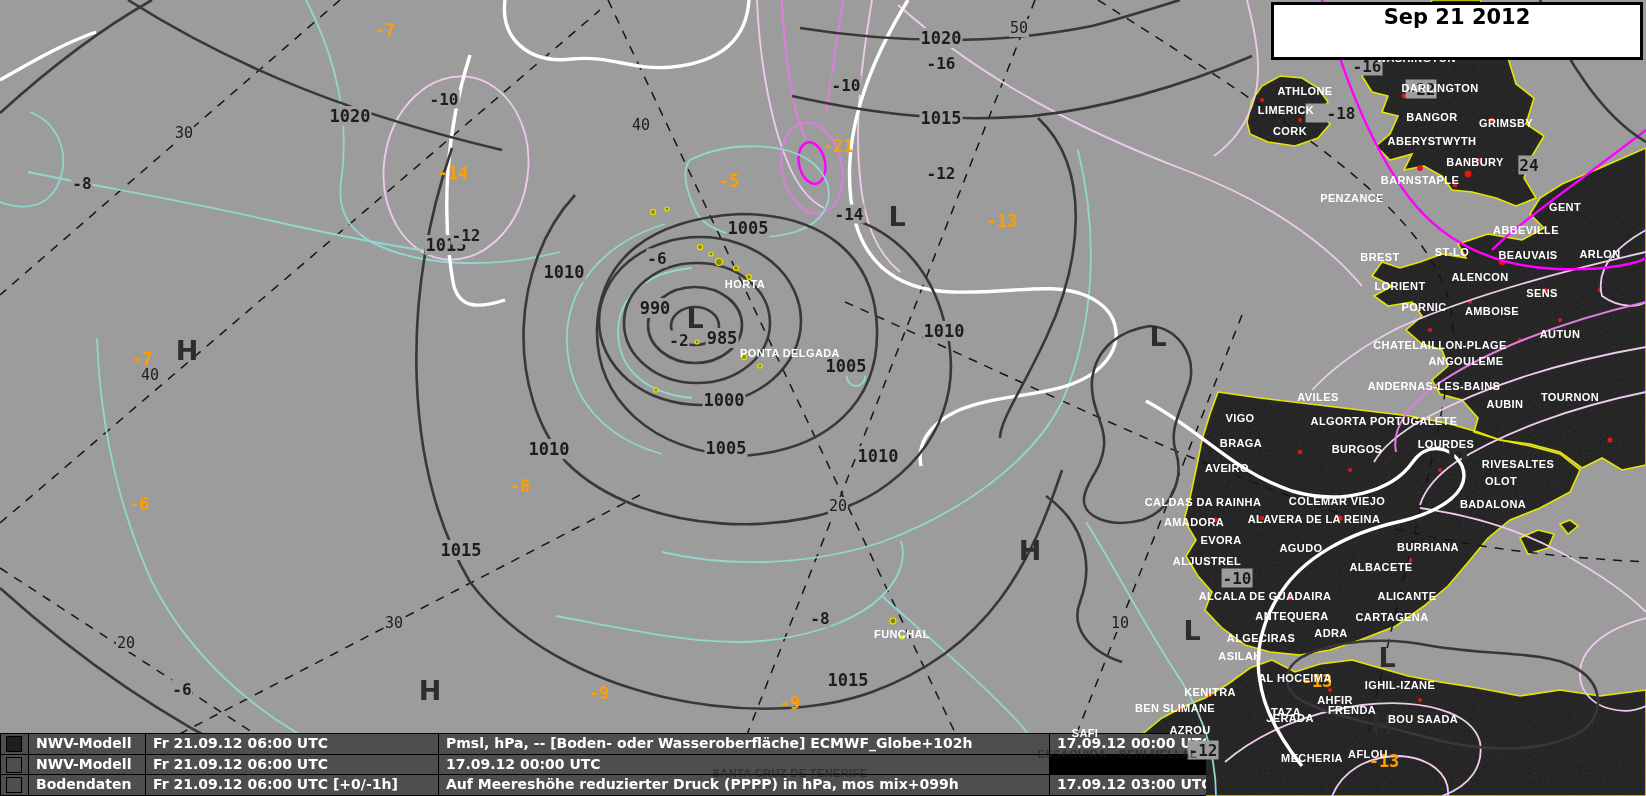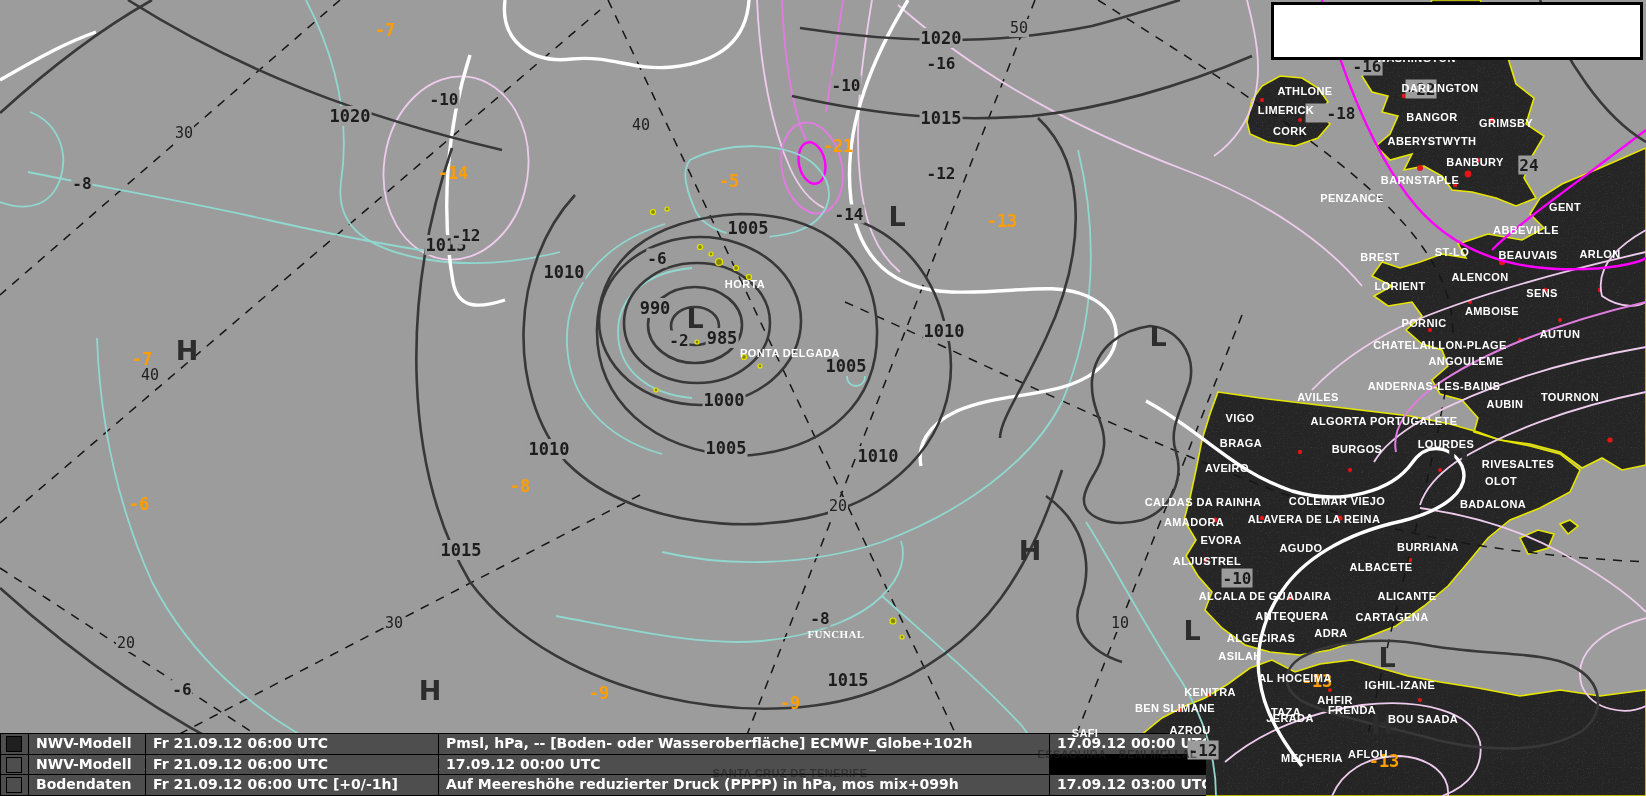--- a/index.html
+++ b/index.html
@@ -288,21 +288,21 @@
       <span class="mlab cty" style="left: 1352px; top: 198px;">PENZANCE</span>
       <span class="mlab cty" style="left: 1565px; top: 207px;">GENT</span>
       <span class="mlab cty" style="left: 1526px; top: 230px;">ABBEVILLE</span>
       <span class="mlab cty" style="left: 1380px; top: 257px;">BREST</span>
       <span class="mlab cty" style="left: 1452px; top: 252px;">ST-LO</span>
       <span class="mlab cty" style="left: 1528px; top: 255px;">BEAUVAIS</span>
       <span class="mlab cty" style="left: 1600px; top: 254px;">ARLON</span>
       <span class="mlab cty" style="left: 1480px; top: 277px;">ALENCON</span>
       <span class="mlab cty" style="left: 1400px; top: 286px;">LORIENT</span>
       <span class="mlab cty" style="left: 1542px; top: 293px;">SENS</span>
-      <span class="mlab cty" style="left: 1424px; top: 307px; margin-top: 16px;">PORNIC</span>
+      <span class="mlab cty" style="left: 1424px; top: 307px;">PORNIC</span>
       <span class="mlab cty" style="left: 1492px; top: 311px;">AMBOISE</span>
       <span class="mlab cty" style="left: 1560px; top: 334px;">AUTUN</span>
       <span class="mlab cty" style="left: 1440px; top: 345px;">CHATELAILLON-PLAGE</span>
       <span class="mlab cty" style="left: 1466px; top: 361px;">ANGOULEME</span>
       <span class="mlab cty" style="left: 1434px; top: 386px;">ANDERNAS-LES-BAINS</span>
       <span class="mlab cty" style="left: 1570px; top: 397px;">TOURNON</span>
       <span class="mlab cty" style="left: 1505px; top: 404px;">AUBIN</span>
       <span class="mlab cty" style="left: 1318px; top: 397px;">AVILES</span>
       <span class="mlab cty" style="left: 1384px; top: 421px;">ALGORTA PORTUGALETE</span>
       <span class="mlab cty" style="left: 1240px; top: 418px;">VIGO</span>
@@ -337,21 +337,21 @@
       <span class="mlab cty" style="left: 1240px; top: 712px; margin-left: 46px;">TAZA</span>
       <span class="mlab cty" style="left: 1290px; top: 718px;">JERADA</span>
       <span class="mlab cty" style="left: 1352px; top: 710px;">FRENDA</span>
       <span class="mlab cty" style="left: 1423px; top: 719px;">BOU SAADA</span>
       <span class="mlab cty" style="left: 1085px; top: 733px;">SAFI</span>
       <span class="mlab cty" style="left: 1190px; top: 730px;">AZROU</span>
       <span class="mlab cty" style="left: 1312px; top: 758px;">MECHERIA</span>
       <span class="mlab cty" style="left: 1368px; top: 754px;">AFLOU</span>
       <span class="mlab cty" style="left: 745px; top: 284px;">HORTA</span>
       <span class="mlab cty" style="left: 790px; top: 353px;">PONTA DELGADA</span>
-      <span class="mlab cty" style="left: 836px; top: 634px; font-family: Liberation Serif, serif;">FUNCHAL</span>
+      <span class="mlab cty" style="left: 902px; top: 634px;">FUNCHAL</span>
       <span class="mlab fnt" style="left: 790px; top: 773px;">SANTA CRUZ DE TENERIFE</span>
       <span class="mlab fnt" style="left: 1072px; top: 754px;">ESSAOUIRA</span>
       <span class="mlab fnt" style="left: 1158px; top: 754px;">BENI MELLAL</span>
     </div>
 
   <div id="legend">
     <div class="lrow">
       <div class="lcell lswatch-cell">
           <div class="lswatch" style="background: rgb(31, 31, 31);"></div>
         </div>
@@ -373,15 +373,16 @@
           <div class="lswatch" style="background: rgb(78, 78, 78);"></div>
         </div>
       <div class="lcell">Bodendaten</div>
       <div class="lcell">Fr 21.09.12 06:00 UTC [+0/-1h]</div>
       <div class="lcell">Auf Meereshöhe reduzierter Druck (PPPP) in hPa,  mos mix+099h</div>
       <div class="lcell">17.09.12 03:00 UTC</div>
     </div>
   </div>
 
   <div id="datebox">
+    <div class="d1">Sep 21 2012</div>
   </div>
 
 </div>
 
 </body></html>

